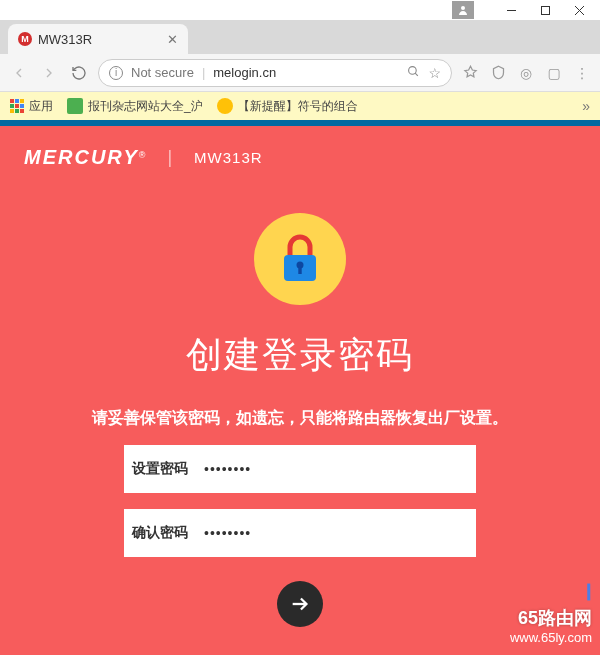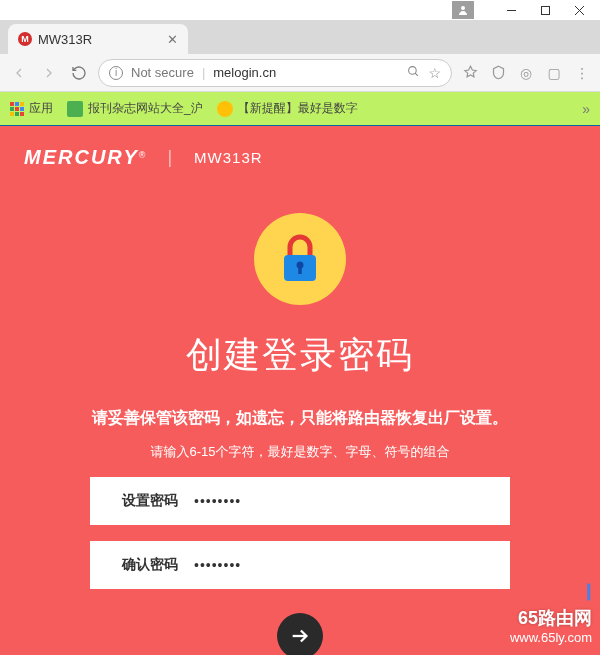--- a/index.html
+++ b/index.html
@@ -23,21 +23,21 @@
 .nav-btn.disabled { color: #bbb; }
 .addrbar { flex: 1; height: 28px; background: #fff; border: 1px solid #ccc; border-radius: 14px; display: flex; align-items: center; padding: 0 10px; gap: 8px; font-size: 13px; }
 .addrbar .info-icon { width: 14px; height: 14px; border: 1px solid #888; border-radius: 50%; font-size: 10px; color: #888; display: flex; align-items: center; justify-content: center; }
 .addrbar .not-secure { color: #777; }
 .addrbar .sep { color: #ccc; }
 .addrbar .url { color: #333; flex: 1; }
 .addrbar .right-icons { display: flex; gap: 8px; color: #888; font-size: 14px; }
 .ext-btn { width: 20px; height: 20px; display: flex; align-items: center; justify-content: center; color: #999; font-size: 14px; }
 
 
-.bookmarks { height: 34px; background: #bef264; border-bottom: 1px solid #0369a1; display: flex; align-items: center; padding: 0 10px; gap: 14px; font-size: 12px; color: #444; }
+.bookmarks { height: 34px; background: #fef9c3; border-bottom: 6px solid #0369a1; display: flex; align-items: center; padding: 0 10px; gap: 14px; font-size: 12px; color: #444; }
 .bk-item { display: flex; align-items: center; gap: 5px; white-space: nowrap; }
 .bk-icon { width: 16px; height: 16px; display: inline-block; }
 .bk-apps { display: grid; grid-template-columns: repeat(3, 4px); grid-template-rows: repeat(3, 4px); gap: 1px; }
 .bk-apps span { background: #ea4335; }
 .bk-apps span:nth-child(2){background:#4285f4}.bk-apps span:nth-child(3){background:#fbbc05}.bk-apps span:nth-child(4){background:#34a853}.bk-apps span:nth-child(5){background:#ea4335}.bk-apps span:nth-child(6){background:#4285f4}.bk-apps span:nth-child(7){background:#fbbc05}.bk-apps span:nth-child(8){background:#34a853}.bk-apps span:nth-child(9){background:#ea4335}
 .bk-green { background: #4caf50; border-radius: 2px; }
 .bk-orange { background: #ff9800; border-radius: 2px; }
 .bk-yellow { background: #ffc107; border-radius: 50%; }
 .bk-more { margin-left: auto; color: #777; font-size: 14px; }
 
@@ -48,21 +48,21 @@
 .brand-reg { font-size: 9px; vertical-align: super; }
 .brand-sep { color: rgba(255,255,255,0.6); font-size: 18px; }
 .brand-model { font-size: 15px; letter-spacing: 1px; }
 
 .center { display: flex; flex-direction: column; align-items: center; margin-top: 44px; }
 .lock-circle { width: 92px; height: 92px; border-radius: 50%; background: #ffd54f; display: flex; align-items: center; justify-content: center; }
 .title { color: #fff; font-size: 36px; margin-top: 26px; font-weight: normal; letter-spacing: 2px; }
 .note { color: #fff; font-size: 16px; margin-top: 28px; font-weight: bold; }
 .hint { color: #fff; font-size: 13px; margin-top: 14px; }
 
-.field { width: 420px; height: 48px; background: #fff; margin-top: 16px; display: flex; align-items: center; padding: 0 32px; }
+.field { width: 352px; height: 48px; background: #fff; margin-top: 16px; display: flex; align-items: center; padding: 0 8px; }
 .field-label { font-size: 14px; color: #333; width: 72px; font-weight: bold; }
 .field-input { border: none; outline: none; flex: 1; font-size: 14px; letter-spacing: 1px; color: #333; font-family: inherit; }
 
 .next-btn { width: 46px; height: 46px; border-radius: 50%; background: #2a2a2a; margin-top: 24px; display: flex; align-items: center; justify-content: center; }
 
 .watermark { position: absolute; right: 8px; bottom: 10px; text-align: right; color: #fff; }
 .watermark .wm1 { font-size: 22px; font-weight: bold; color: #3b82f6; opacity: 0.9; }
 .watermark .wm2 { font-size: 18px; font-weight: bold; text-shadow: 0 0 3px rgba(0,0,0,0.3); }
 .watermark .wm3 { font-size: 13px; text-align: right; }
 </style>
@@ -161,21 +161,21 @@
         <span></span>
       </span>
     <span>应用</span>
   </div>
   <div class="bk-item">
     <span class="bk-icon bk-green"></span>
     <span>报刊杂志网站大全_沪</span>
   </div>
   <div class="bk-item">
     <span class="bk-icon bk-yellow"></span>
-    <span>【新提醒】最好是数字</span>
+    <span>【新提醒】符号的组合</span>
   </div>
   <span class="bk-more">»</span>
 </div>
 
 <div class="page">
   <div class="brand">
     <span>
       <span class="brand-logo">MERCURY</span><span class="brand-reg">®</span>
     </span>
     <span class="brand-sep">|</span>
@@ -186,21 +186,20 @@
     <div class="lock-circle">
       <svg width="48" height="52" viewBox="0 0 48 52">
         <path d="M14 22 V14 a10 10 0 0 1 20 0 V22" fill="none" stroke="#e53935" stroke-width="5"></path>
         <rect x="8" y="22" width="32" height="26" rx="4" fill="#1e88e5"></rect>
         <circle cx="24" cy="32" r="3.5" fill="#0d47a1"></circle>
         <rect x="22.3" y="33" width="3.4" height="8" fill="#0d47a1"></rect>
       </svg>
     </div>
     <h1 class="title">创建登录密码</h1>
     <div class="note">请妥善保管该密码，如遗忘，只能将路由器恢复出厂设置。</div>
-    <div class="hint">请输入6-15个字符，最好是数字、字母、符号的组合</div>
 
     <div class="field">
       <span class="field-label">设置密码</span>
       <input class="field-input" type="text" value="••••••••" style="">
     </div>
     <div class="field">
       <span class="field-label">确认密码</span>
       <input class="field-input" type="text" value="••••••••" style="">
     </div>
 

